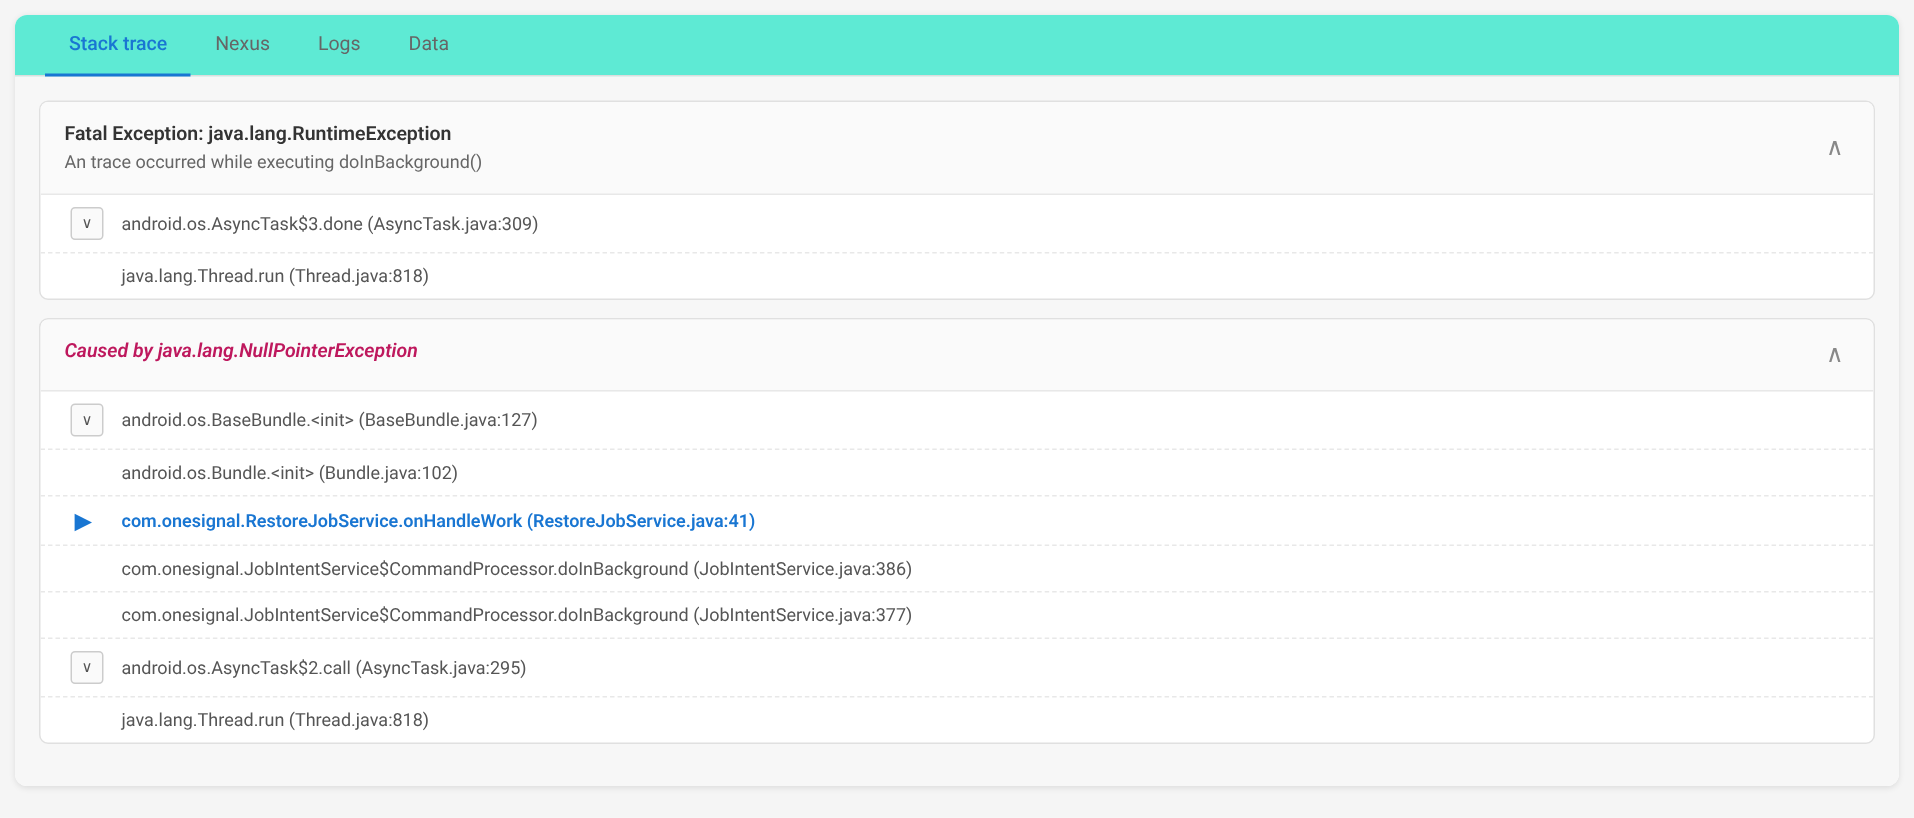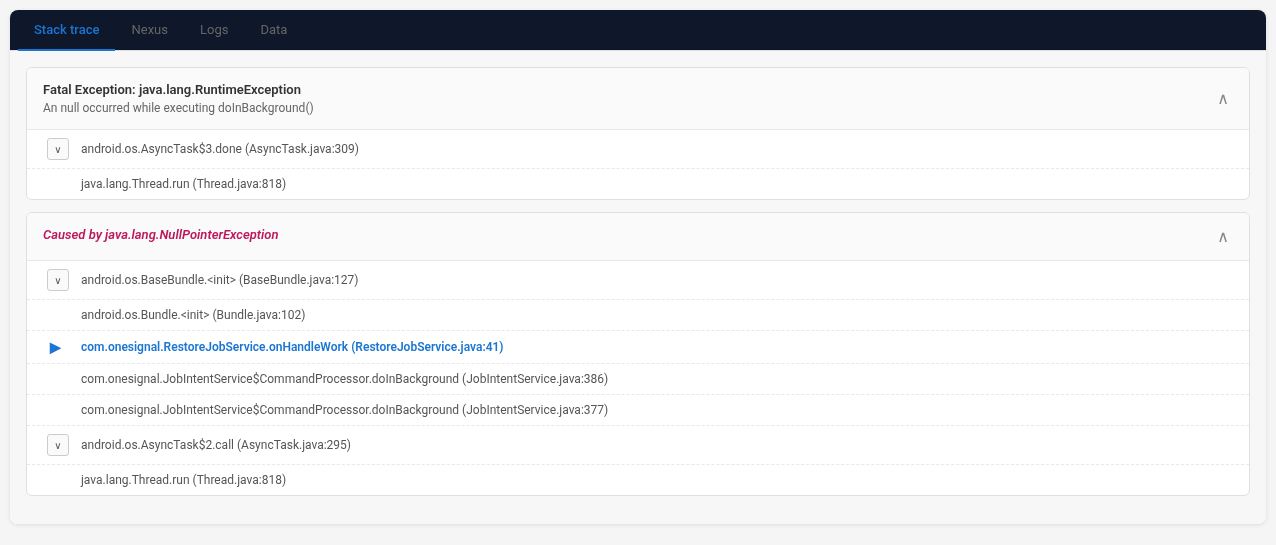--- a/index.html
+++ b/index.html
@@ -38,23 +38,23 @@
       color: #555;
       font-size: 13px;
     }
     .session-item .icon {
       color: #666;
       font-size: 14px;
     }
     
     .tabs {
       display: flex;
-      padding: 0 8px;
+      padding: 0 20px;
       border-bottom: 1px solid #ddd;
-      background: #0f172a;
+      background: #5eead4;
     }
     .tab {
       padding: 12px 16px;
       cursor: pointer;
       font-size: 13px;
       color: #666;
       border-bottom: 2px solid transparent;
       margin-bottom: -1px;
     }
     .tab.active {
@@ -172,21 +172,21 @@
     <div class="tab">Logs</div>
     <div class="tab">Data</div>
   </div>
 
   <div class="main-content">
 
     <div class="exception-block">
       <div class="exception-header">
         <div class="exception-header-text">
           <div class="exception-title">Fatal Exception: java.lang.RuntimeException</div>
-          <div class="exception-subtitle">An null occurred while executing doInBackground()</div>
+          <div class="exception-subtitle">An trace occurred while executing doInBackground()</div>
         </div>
         <button class="chevron-btn">∧</button>
       </div>
       <div class="frames-list">
         <div class="frame-row">
           <div class="group-toggle">
             <div class="frame-toggle">∨</div>
           </div>
           <span>android.os.AsyncTask$3.done (AsyncTask.java:309)</span>
         </div>

